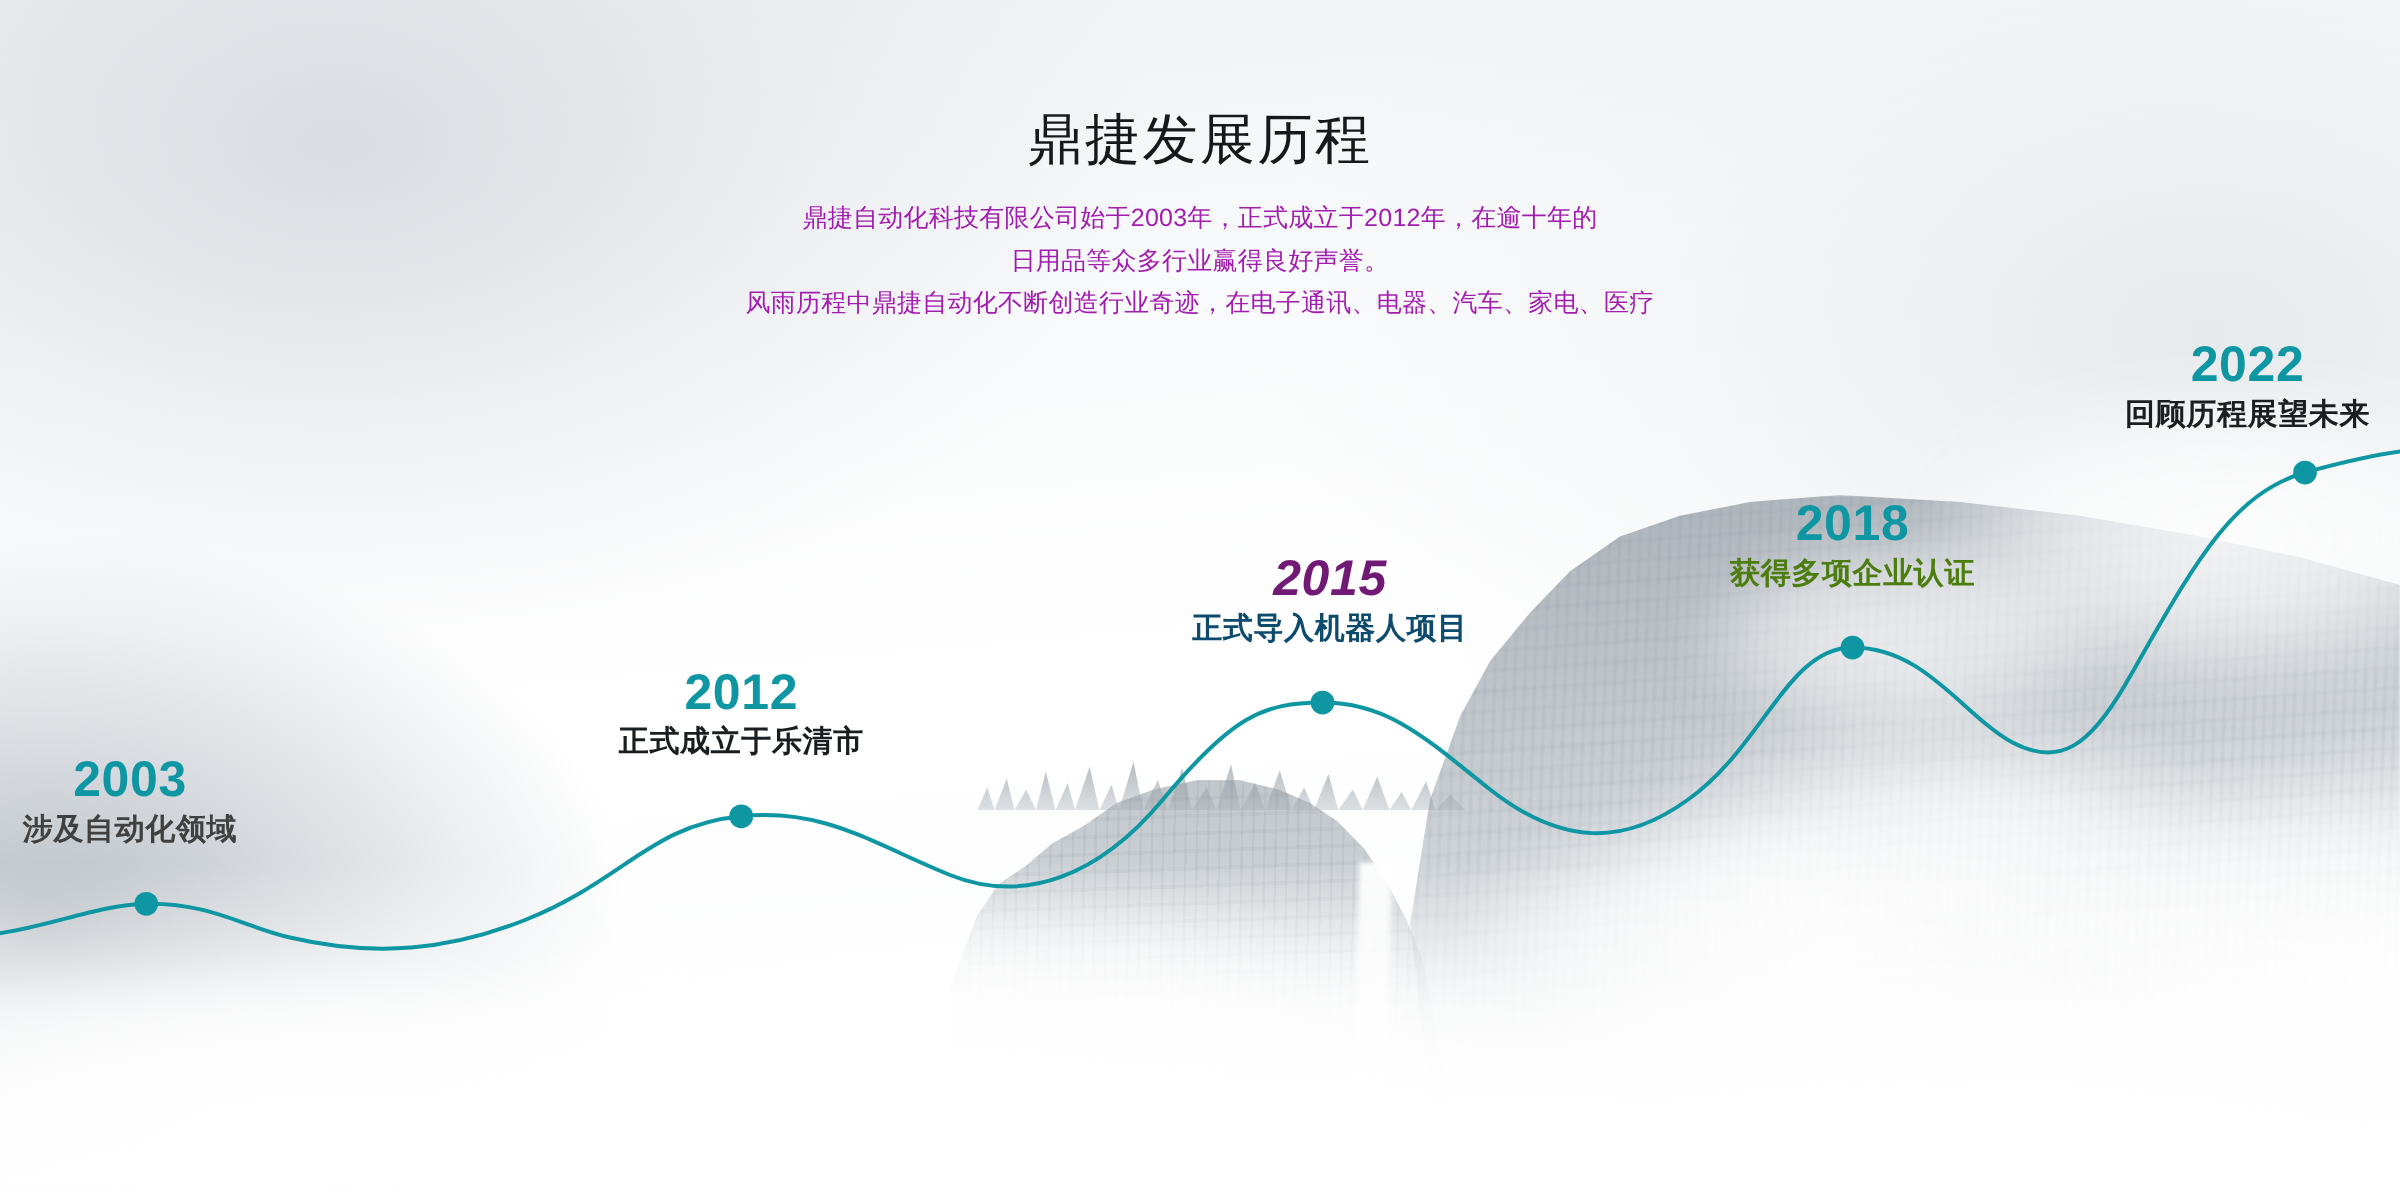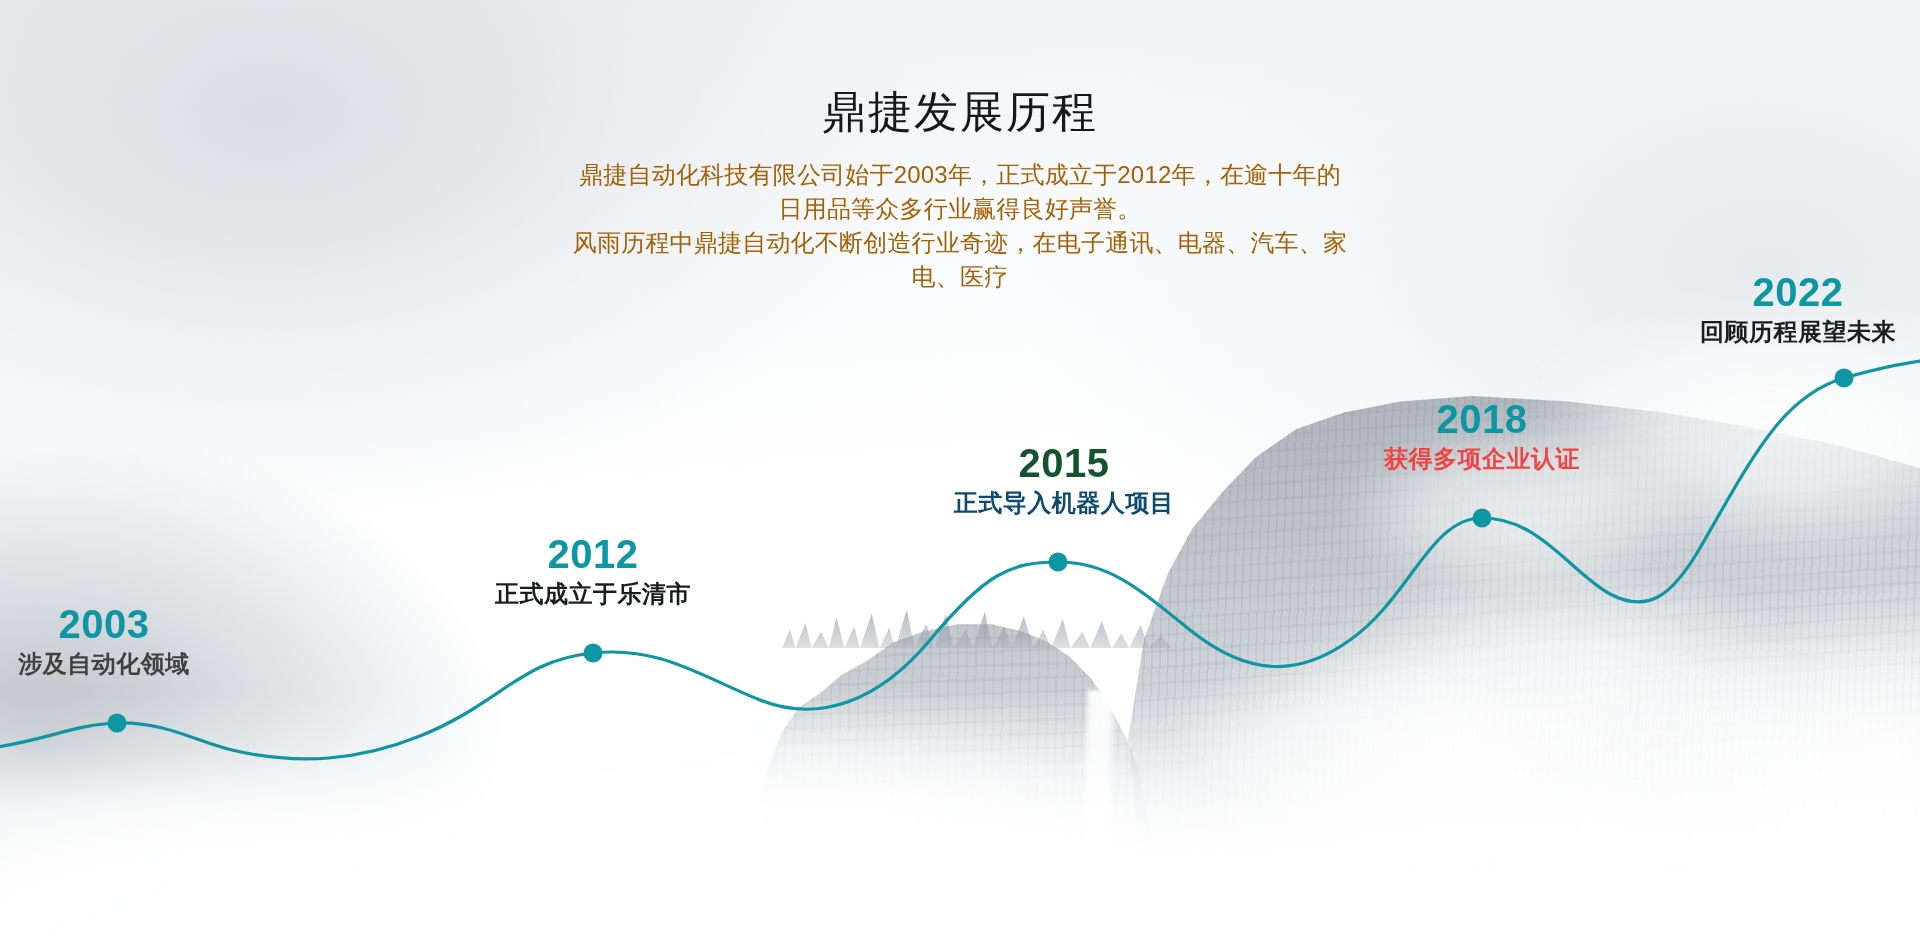--- a/index.html
+++ b/index.html
@@ -134,23 +134,23 @@
     margin: 0;
     font-size: 44px;
     font-weight: 400;
     color: #16181a;
     letter-spacing: 2px;
     line-height: 1.1;
   }
   .page-desc {
     margin: 22px auto 0;
     width: 820px;
-    font-size: 24px;
+    font-size: 20px;
     line-height: 34px;
-    color: #a16207;
+    color: #a21caf;
     letter-spacing: 0.2px;
   }
   .page-desc .l { display: block; }
 
   
   .timeline-svg {
     position: absolute;
     left: 0; top: 0;
     width: 1920px; height: 950px;
     z-index: 4;
@@ -225,26 +225,26 @@
   <div id="milestones">
       <div class="milestone" style="left: 104px; top: 603px;">
         <div class="year" style="color: rgb(14, 150, 163);">2003</div>
         <div class="label" style="color: #404040;">涉及自动化领域</div>
       </div>
       <div class="milestone" style="left: 593px; top: 533px;">
         <div class="year" style="color: rgb(14, 150, 163);">2012</div>
         <div class="label" style="color: rgb(27, 30, 33);">正式成立于乐清市</div>
       </div>
       <div class="milestone" style="left: 1064px; top: 442px;">
-        <div class="year" style="color: #14532d;">2015</div>
+        <div class="year" style="color: #701a75; font-style: italic;">2015</div>
         <div class="label" style="color: #0c4a6e;">正式导入机器人项目</div>
       </div>
       <div class="milestone" style="left: 1482px; top: 398px;">
         <div class="year" style="color: rgb(14, 150, 163);">2018</div>
-        <div class="label" style="color: #ef4444;">获得多项企业认证</div>
+        <div class="label" style="color: #4d7c0f;">获得多项企业认证</div>
       </div>
       <div class="milestone" style="left: 1798px; top: 271px;">
         <div class="year" style="color: rgb(14, 150, 163);">2022</div>
         <div class="label" style="color: rgb(27, 30, 33);">回顾历程展望未来</div>
       </div>
     </div>
 
 </div>
 
 </body></html>

